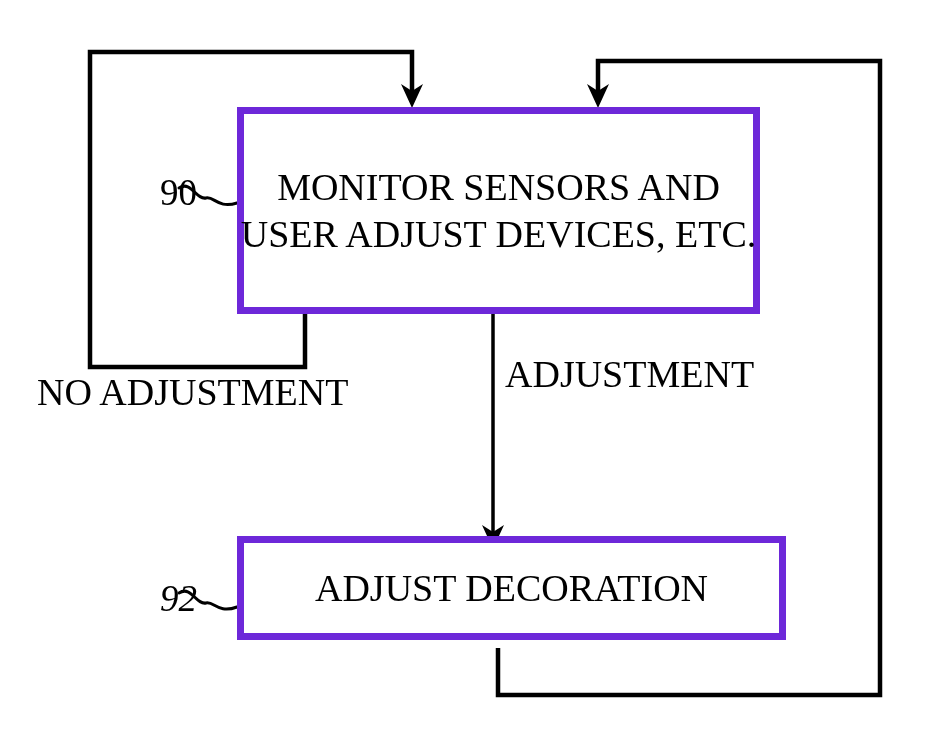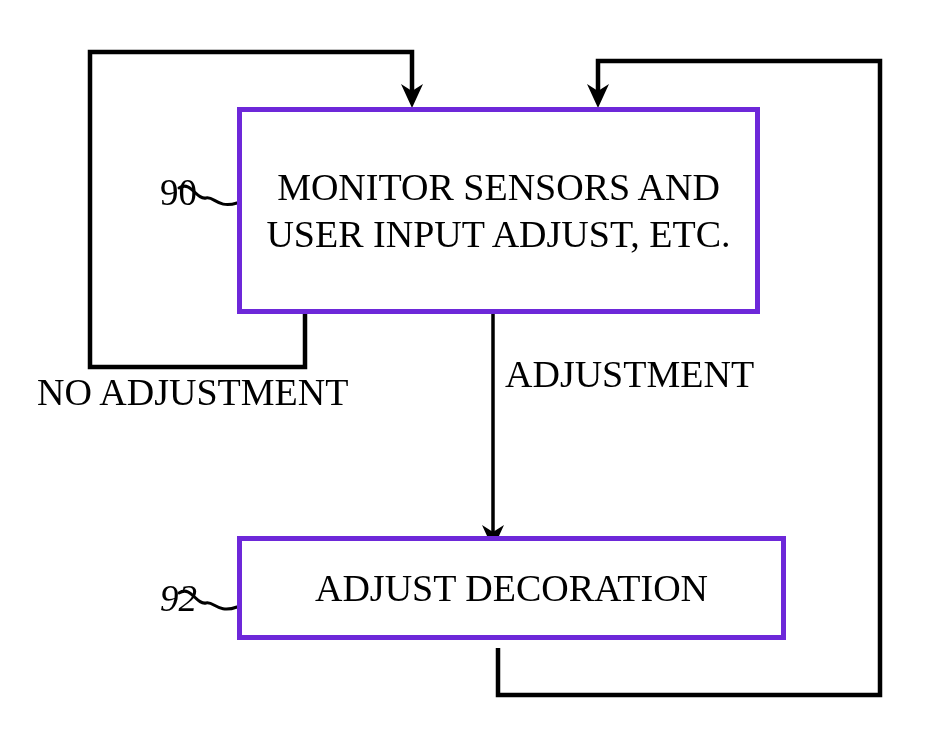--- a/index.html
+++ b/index.html
@@ -38,21 +38,21 @@
   }
   .lines .squiggle {
     fill: none;
     stroke: #000000;
     stroke-width: 3;
     stroke-linecap: round;
   }
   .box {
     position: absolute;
     box-sizing: border-box;
-    border: 5px solid #6d28d9;
+    border: 7px solid #6d28d9;
     background: #ffffff;
     display: flex;
     flex-direction: column;
     justify-content: center;
     align-items: center;
     text-align: center;
     font-size: 38px;
     line-height: 47px;
     white-space: nowrap;
   }
@@ -101,21 +101,21 @@
     <path class="head" d="M412,108 L401,84 L412,91 L423,84 Z"></path>
     <path class="head" d="M598,108 L587,84 L598,91 L609,84 Z"></path>
     <path class="head" d="M493,549 L482,525 L493,532 L504,525 Z"></path>
 
     <path class="squiggle" d="M179,188 C191,180 196,200 206,198 C214,196 218,209 237,203"></path>
     <path class="squiggle" d="M179,593 C191,585 196,605 206,603 C214,601 218,614 237,607"></path>
   </svg>
 
   <div class="box box-monitor">
     <div>MONITOR SENSORS AND</div>
-    <div>USER INPUT ADJUST, ETC.</div>
+    <div>USER ADJUST DEVICES, ETC.</div>
   </div>
 
   <div class="box box-adjust">
     <div>ADJUST DECORATION</div>
   </div>
 
   <div class="ref-num ref-90">90</div>
   <div class="ref-num ref-92">92</div>
 
   <div class="edge-label label-adjustment">ADJUSTMENT</div>

